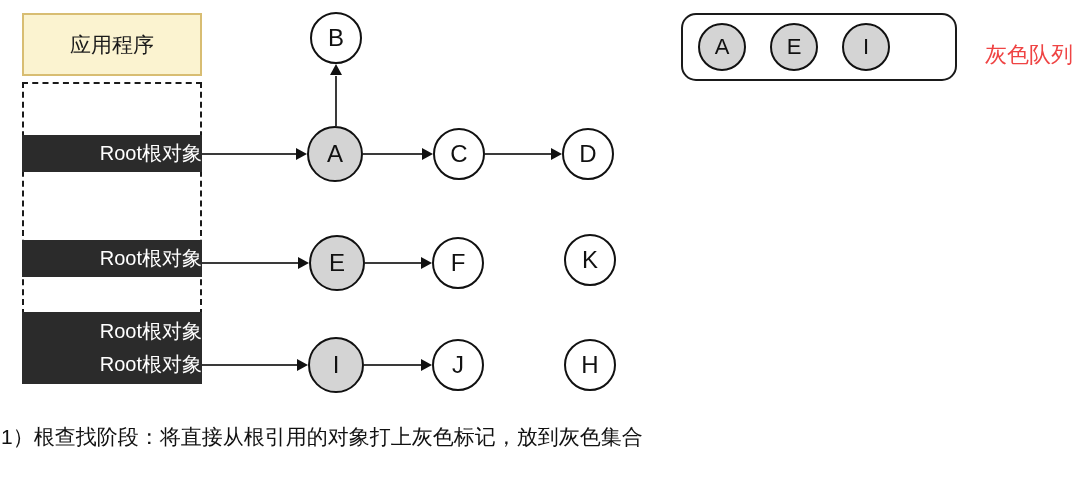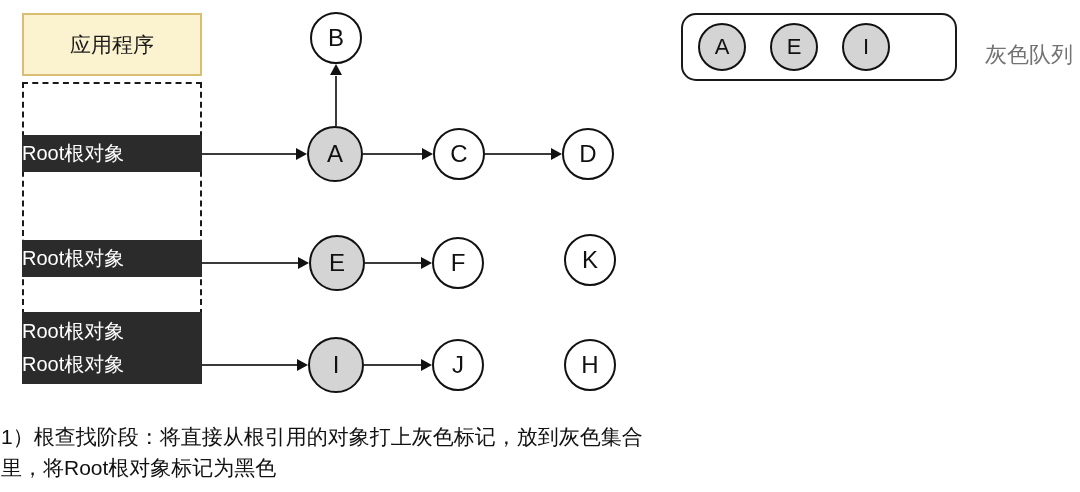--- a/index.html
+++ b/index.html
@@ -33,21 +33,21 @@
   }
 
   
   .root-box {
     position: absolute;
     left: 22px;
     width: 180px;
     background: #2b2b2b;
     color: #ffffff;
     display: flex; flex-direction: column;
-    align-items: flex-start; justify-content: center;
+    align-items: flex-end; justify-content: center;
     font-size: 20px;
     line-height: 33px;
   }
   .root-box.r1 { top: 135px; height: 37px; }
   .root-box.r2 { top: 240px; height: 37px; }
   .root-box.r3 { top: 312px; height: 72px; }
 
   
   .node {
     position: absolute;
@@ -104,21 +104,21 @@
     border: 2px solid #111111;
     border-radius: 50%;
     background: #d4d4d4;
     display: flex; align-items: center; justify-content: center;
     font-size: 22px; color: #111111;
     flex: 0 0 auto;
   }
   .queue-label {
     position: absolute;
     left: 985px; top: 40px;
-    font-size: 22px; color: #737373;
+    font-size: 22px; color: #ef4444;
     white-space: nowrap;
   }
 
   
   .caption {
     position: absolute;
     left: 1px; top: 421px;
     font-size: 21px; color: #111111;
     line-height: 31px;
     white-space: nowrap;
@@ -209,16 +209,15 @@
         <span>E</span>
       </div>
     <div class="queue-node">
         <span>I</span>
       </div>
   </div>
   <div class="queue-label">灰色队列</div>
 
   <div class="caption">
     <div>1）根查找阶段：将直接从根引用的对象打上灰色标记，放到灰色集合</div>
-    <div>里，将Root根对象标记为黑色</div>
   </div>
 
 </div>
 
 </body></html>

